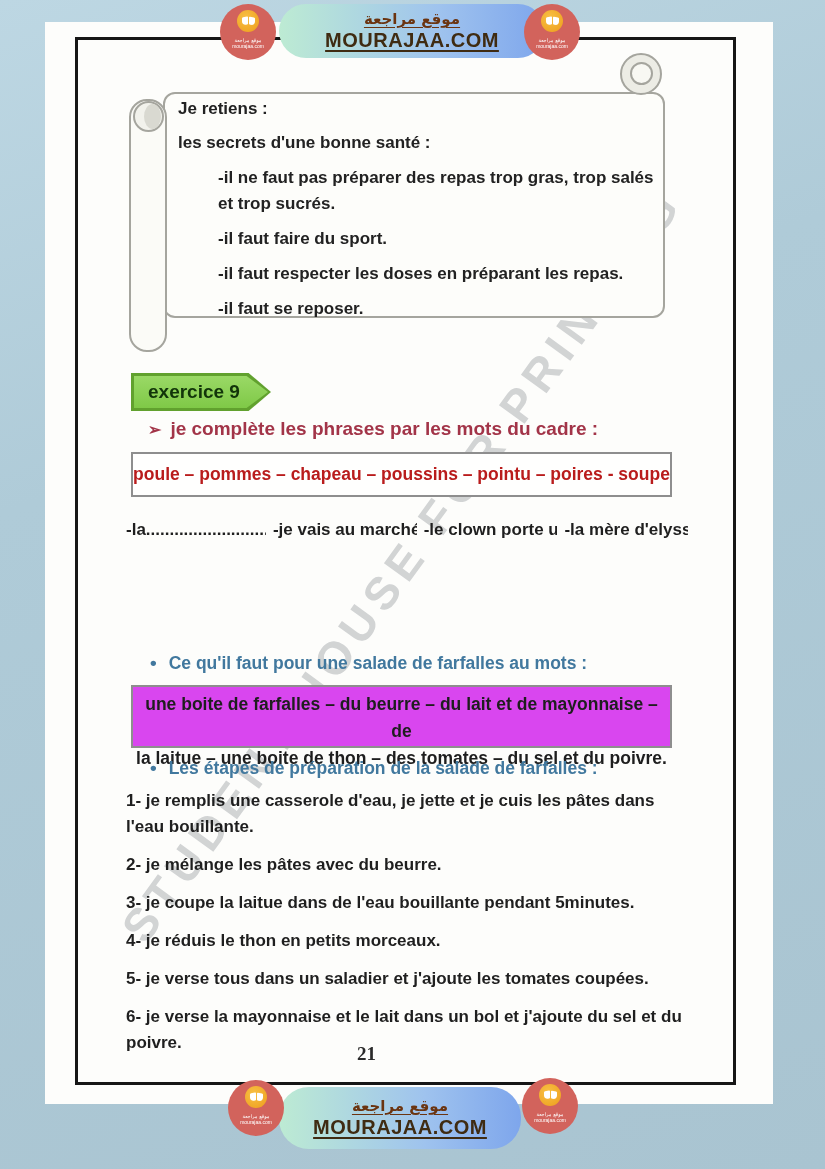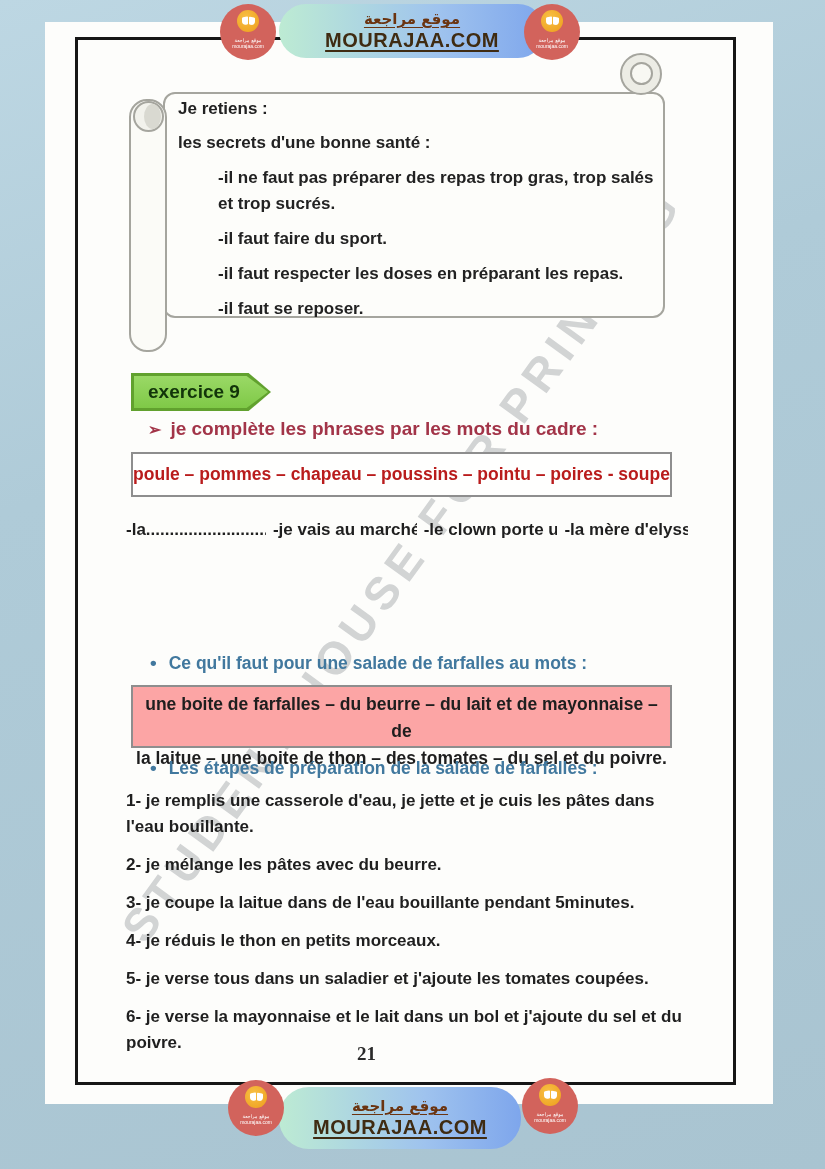--- a/index.html
+++ b/index.html
@@ -87,21 +87,21 @@
   .bh-steps { left:150px; top:757px; }
   
   .word-box {
     position:absolute; left:131px; top:452px; width:541px; height:45px;
     border:2px solid #8e8e8e; background:#fffffe;
     display:flex; align-items:center; justify-content:center;
     font-size:17.5px; font-weight:700; color:#b91c1c; white-space:nowrap;
   }
   .ingredients-box {
     position:absolute; left:131px; top:685px; width:541px; height:63px;
-    border:2px solid #8e8e8e; background:#fca5a5;
+    border:2px solid #8e8e8e; background:#d946ef;
     text-align:center; font-size:17.5px; font-weight:700; color:#1e1e1e;
     line-height:27px; padding-top:4px;
   }
   
   .sentences {
     position:absolute; left:126px; top:517px; width:562px;
     display:flex; flex-direction:row; gap:7px;
     font-size:17px; font-weight:700; color:#1f1f1f; line-height:26px;
   }
   .sentences > div { white-space:nowrap; overflow:hidden; }

